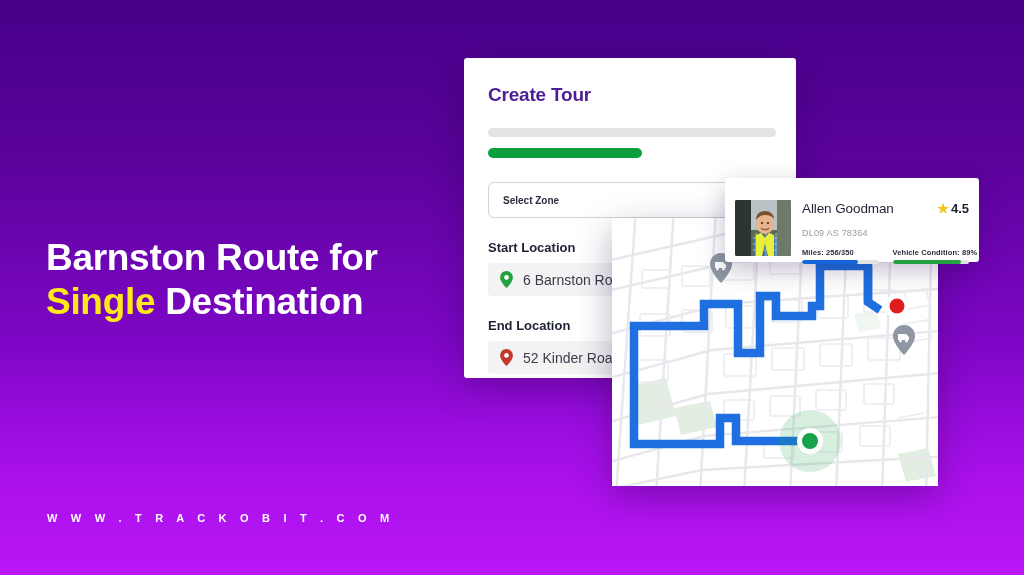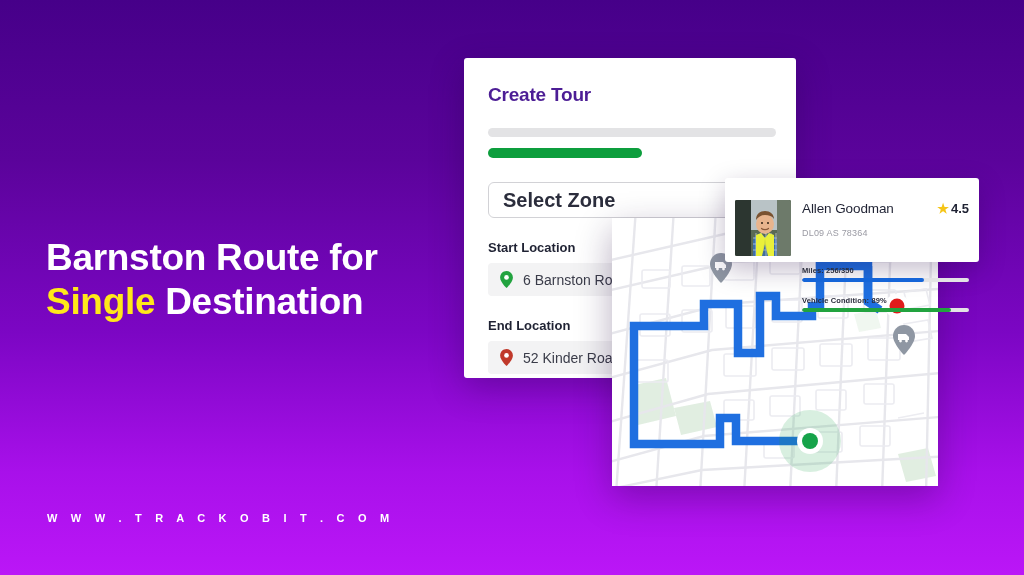--- a/index.html
+++ b/index.html
@@ -38,21 +38,21 @@
   .bar-track {
     margin-top:22px; height:9px; border-radius:5px; background:#e3e3e5; width:288px;
   }
   .bar-green {
     margin-top:11px; height:10px; border-radius:5px; background:#0d9e3d; width:154px;
   }
 
   .zone-select {
     margin-top:24px; width:288px; height:36px; border:1px solid #d2d2d6;
     border-radius:6px; background:#fff; display:flex; align-items:center;
-    padding:0 14px; font-size:20px; font-weight:700; color:#2b2d3c;
+    padding:0 14px; font-size:10px; font-weight:700; color:#2b2d3c;
   }
 
   .field-label {
     margin-top:22px; font-size:13px; font-weight:700; color:#1f2233;
   }
   .field-box {
     margin-top:8px; width:288px; height:33px; background:#f3f3f4; border-radius:4px;
     display:flex; align-items:center; padding:0 12px; gap:10px;
     font-size:14px; color:#3a3c49; white-space:nowrap; overflow:hidden;
   }
@@ -78,21 +78,21 @@
     background:#6c7b63; position:relative;
   }
   .driver-photo svg { display:block; }
   .driver-body { flex:1 1 auto; min-width:0; padding-top:1px; }
   .driver-toprow { display:flex; align-items:flex-start; justify-content:space-between; }
   .driver-name { font-size:13.5px; font-weight:400; color:#1f2233; letter-spacing:-0.1px; }
   .driver-id { font-size:9px; color:#9a9aa3; margin-top:12px; letter-spacing:.2px; }
   .driver-rating { font-size:13px; font-weight:700; color:#1f2233; display:flex; align-items:center; gap:2px; }
   .star { color:#f5c518; font-size:13px; line-height:1; }
 
-  .stats-row { display:flex; gap:14px; margin-top:28px;flex-direction:column; }
+  .stats-row { display:flex; gap:14px; margin-top:10px; }
   .stat { flex:1 1 0; min-width:0; }
   .stat-label { font-size:7.5px; font-weight:700; color:#2b2d3c; white-space:nowrap; letter-spacing:.1px; }
   .stat-track { margin-top:3px; height:4px; border-radius:2px; background:#e3e3e5; position:relative; overflow:hidden; }
   .stat-fill { position:absolute; left:0; top:0; bottom:0; border-radius:2px; }
   .stat-fill.blue { background:#1565d8; }
   .stat-fill.green { background:#22a33f; }
 </style>
 </head>
 <body>
 

